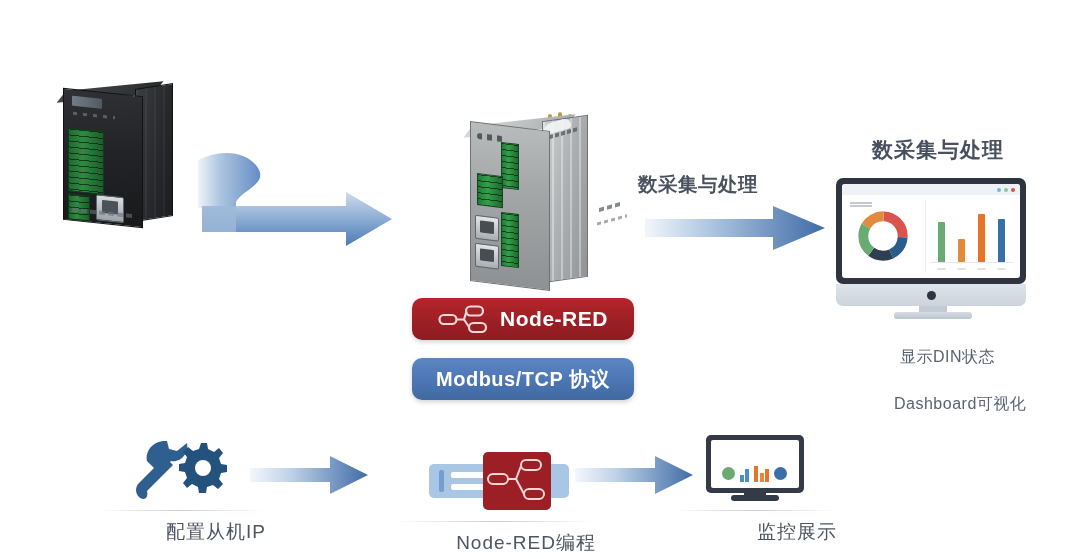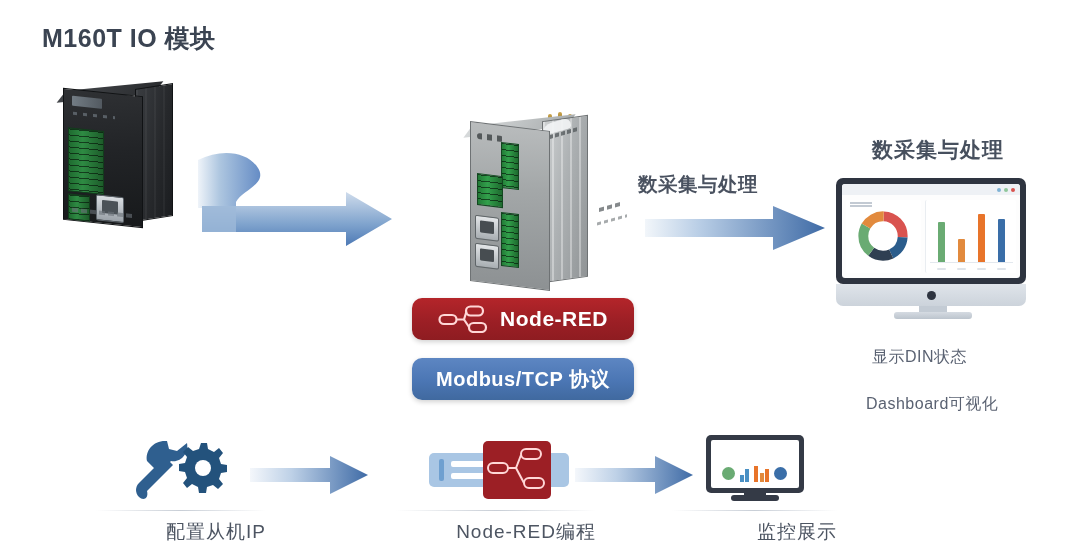--- a/index.html
+++ b/index.html
@@ -21,21 +21,21 @@
   }
 
   
   .heading{font-size:21px;font-weight:700;color:#47505e;letter-spacing:1px;}
   #browser-heading{left:872px;top:136px;}
 
   .arrow-label{font-size:19.5px;font-weight:700;color:#4a5260;letter-spacing:.5px;}
   #label-modbus-comm{left:268px;top:170px;}
   #label-data-process{left:638px;top:171px;}
 
-  .sub-line{font-size:16px;color:#5a6272;letter-spacing:.5px;}
+  .sub-line{font-size:16px;color:#5a6272;letter-spacing:.5px;margin-left:28px;}
   #sub-din{left:872px;top:347px;}
   #sub-dash{left:866px;top:394px;}
 
   
   #device-io{left:45px;top:84px;width:128px;height:150px;}
   .dev-body{position:absolute;}
   .io-front{
     left:18px;top:8px;width:78px;height:130px;
     background:linear-gradient(170deg,#2f3134 0%,#222427 45%,#17191b 100%);
     transform:skewY(6deg);
@@ -181,21 +181,21 @@
   .mon-neck{position:absolute;left:50%;transform:translateX(-50%);top:128px;width:28px;height:8px;background:#c3cbd4;}
   .mon-base{position:absolute;left:50%;transform:translateX(-50%);top:134px;width:78px;height:7px;
     background:linear-gradient(180deg,#d5dbe2,#bcc4cd);border-radius:3px;}
 
   
   .step{position:absolute;text-align:right;}
   .step-label{font-size:19px;color:#4d5562;letter-spacing:1px;font-weight:500;}
   .step-rule{height:1px;background:linear-gradient(90deg,rgba(200,206,214,0),#c8ced6,rgba(200,206,214,0));margin:6px 0 8px;}
 
   #step-1{left:96px;top:432px;width:170px;}
-  #step-2{left:396px;top:432px;width:200px;}
+  #step-2{left:396px;top:443px;width:200px;}
   #step-3{left:672px;top:432px;width:165px;}
 
   .icon-slot{height:72px;display:flex;align-items:center;justify-content:center;}
 
   
   .flow-icon{position:relative;width:150px;height:62px;}
   .flow-bg{position:absolute;left:8px;top:16px;width:140px;height:34px;background:#a9c6e4;border-radius:5px;}
   .flow-bar{position:absolute;background:#ffffff;border-radius:2px;}
   .fb1{left:18px;top:22px;width:5px;height:22px;background:#6fa0d0;}
   .fb2{left:30px;top:24px;width:44px;height:6px;}
@@ -207,21 +207,20 @@
   .sm-bezel{position:absolute;left:6px;top:0;width:98px;height:58px;background:#343a46;border-radius:5px;padding:5px;box-sizing:border-box;}
   .sm-screen{width:100%;height:100%;background:#fff;border-radius:2px;display:flex;align-items:flex-end;justify-content:center;gap:5px;padding:0 6px 6px;box-sizing:border-box;}
   .sm-neck{position:absolute;left:50%;transform:translateX(-50%);top:56px;width:22px;height:6px;background:#343a46;}
   .sm-base{position:absolute;left:50%;transform:translateX(-50%);top:60px;width:48px;height:6px;background:#343a46;border-radius:3px;}
 </style>
 </head>
 <body>
 
 <div class="stage">
 
-  <div class="abs" id="page-title">M160T IO 模块</div>
 
   <div class="abs" id="device-io">
     <div class="dev-body io-top"></div>
     <div class="dev-body io-side">
         <div class="gw-ribs" style="opacity:.12"></div>
       </div>
     <div class="dev-body io-front">
       <div class="io-logo" style="position:absolute;left:8px;top:6px;transform:none;"></div>
       <div class="io-leds" style="position:absolute;left:9px;top:22px;transform:none;"></div>
       <div class="io-terminal io-t1" style="position:absolute;left:4px;top:38px;transform:none;">

